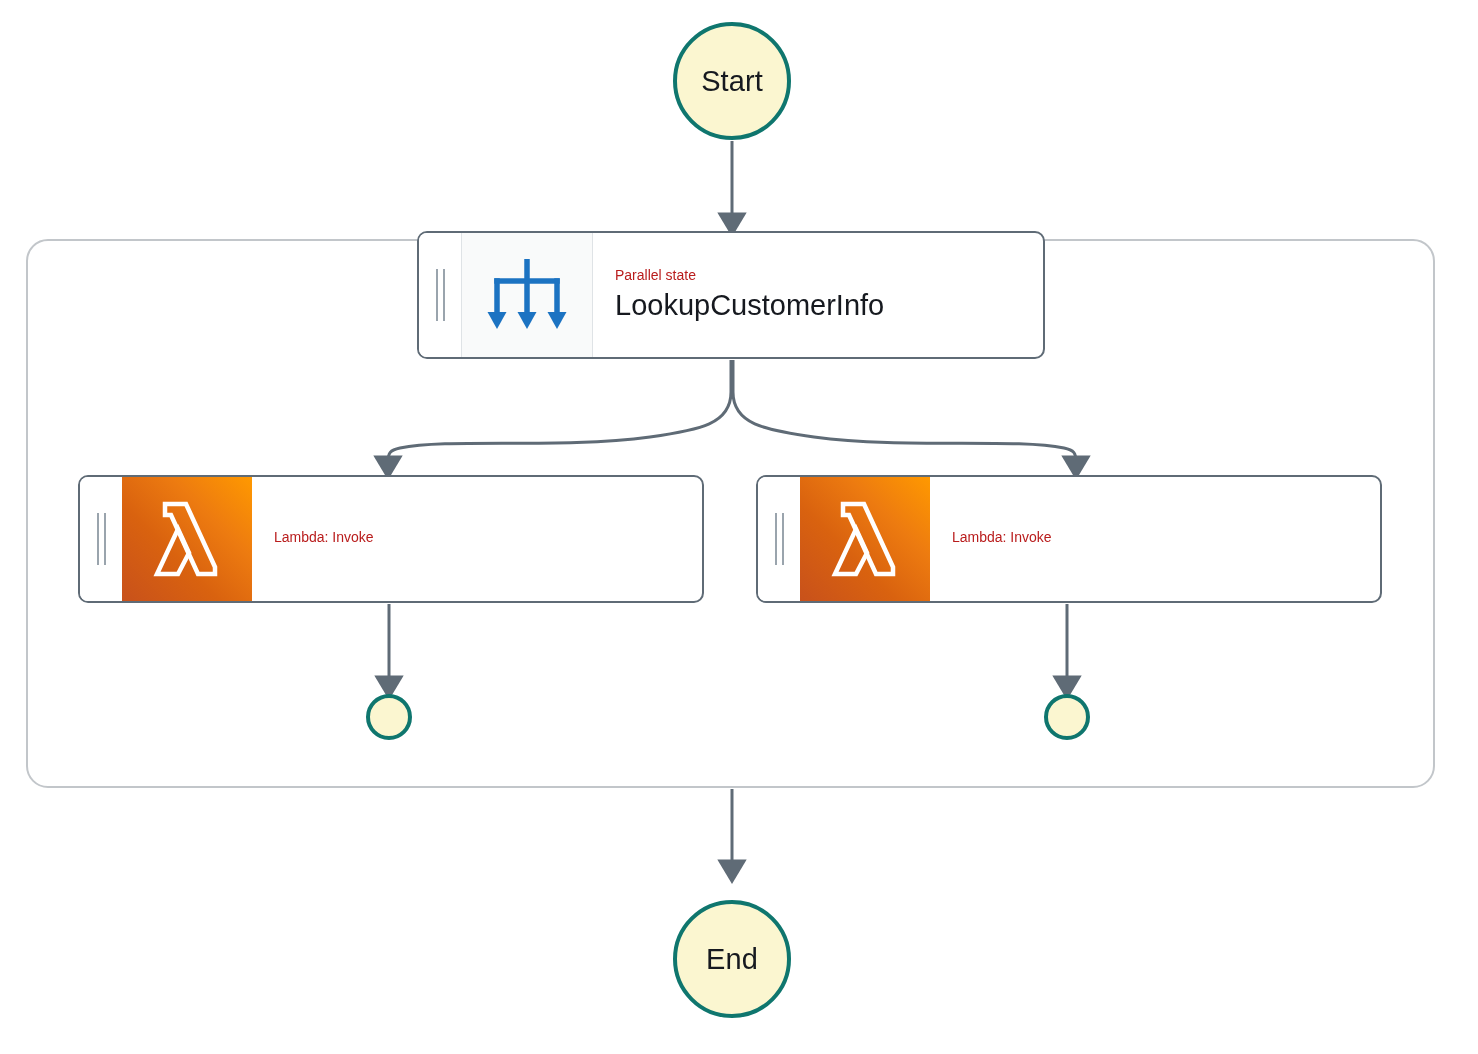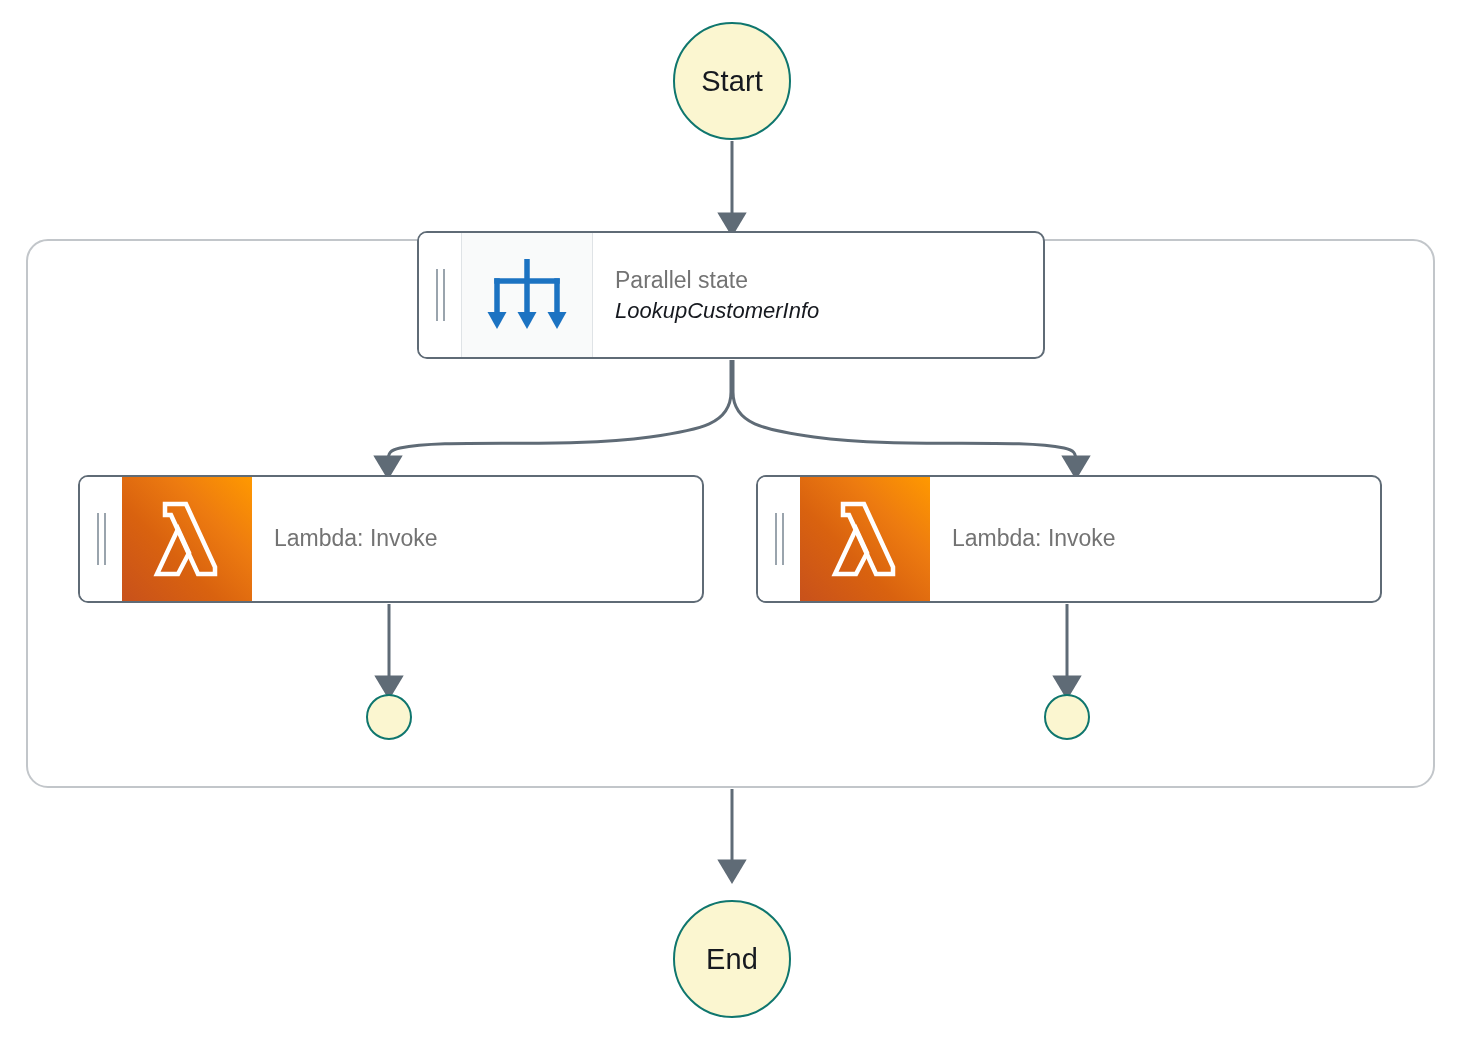--- a/index.html
+++ b/index.html
@@ -42,21 +42,21 @@
     border-radius: 22px;
     background: transparent;
   }
 
   
   .terminal {
     position: absolute;
     box-sizing: border-box;
     border-radius: 50%;
     background: #fbf6d0;
-    border: 2px solid #0f766e;
+    border: 4px solid #0f766e;
     display: flex;
     align-items: center;
     justify-content: center;
   }
   .terminal .term-label {
     font-size: 29px;
     color: #16191f;
     letter-spacing: .1px;
     line-height: 1;
   }
@@ -120,32 +120,31 @@
   }
   .label-cell {
     flex: 1 1 auto;
     display: flex;
     flex-direction: column;
     justify-content: center;
     padding-left: 22px;
     min-width: 0;
   }
   .node-subtitle {
-    font-size: 23px;
-    color: #737373;
+    font-size: 14px;
+    color: #b91c1c;
     line-height: 1.25;
     margin-bottom: 2px;
     white-space: nowrap;
   }
   .node-title {
-    font-size: 22px;
+    font-size: 29px;
     color: #16191f;
     line-height: 1.25;
     white-space: nowrap;
-    font-style: italic;
   }
 
   #node-parallel {
     left: 417px;
     top: 231px;
     width: 628px;
     height: 128px;
   }
   #node-lambda-left {
     left: 78px;

